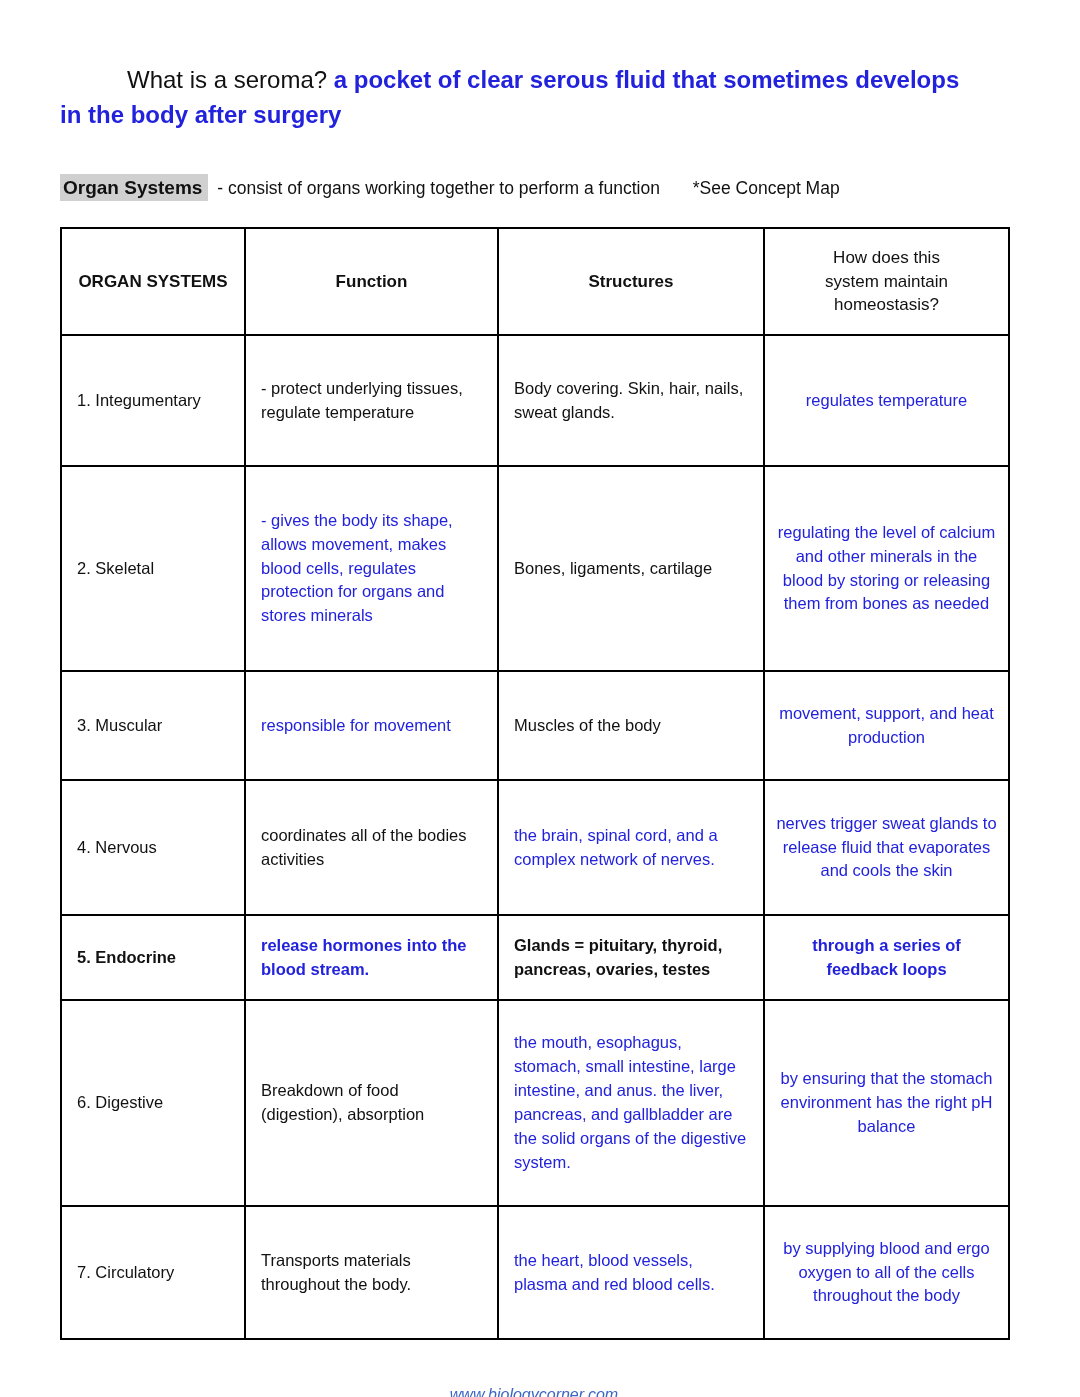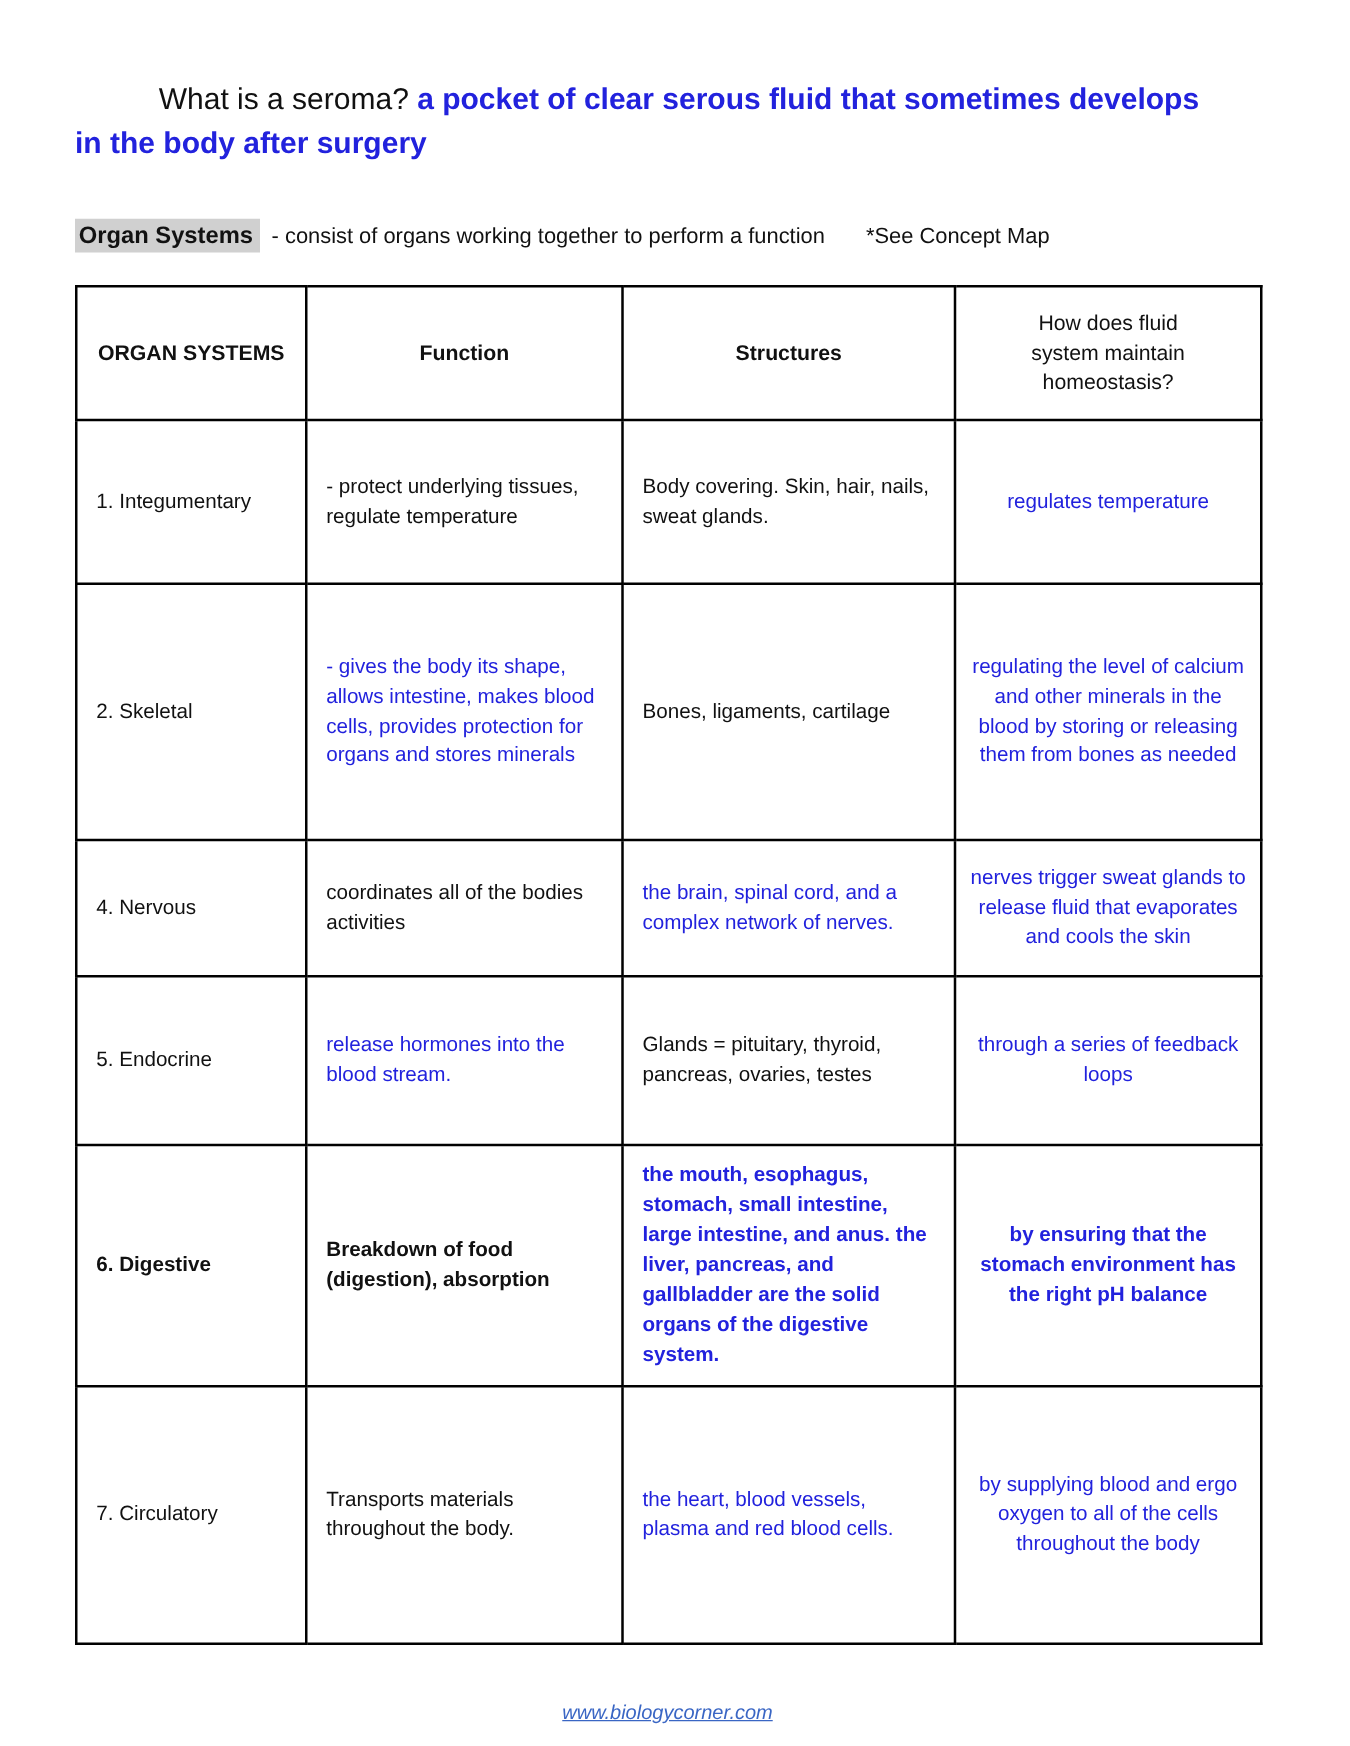--- a/index.html
+++ b/index.html
@@ -121,36 +121,42 @@
       <th>
         <div class="hdr-constrain">ORGAN SYSTEMS</div>
       </th>
       <th>
         <div>Function</div>
       </th>
       <th>
         <div>Structures</div>
       </th>
       <th class="th-normal">
-        <div class="hdr-constrain-sm">How does fluid system maintain homeostasis?</div>
+        <div class="hdr-constrain-sm">How does this system maintain homeostasis?</div>
       </th>
     </tr>
   </thead>
   <tbody>
       <tr>
         <td class="cell-system">1. Integumentary</td>
         <td class="cell-function">- protect underlying tissues, regulate temperature</td>
         <td class="cell-structures">Body covering. Skin, hair, nails, sweat glands.</td>
         <td class="cell-homeostasis ink-blue">regulates temperature</td>
       </tr>
       <tr>
         <td class="cell-system">2. Skeletal</td>
-        <td class="cell-function ink-blue">- gives the body its shape, allows intestine, makes blood cells, provides protection for organs and stores minerals</td>
+        <td class="cell-function ink-blue">- gives the body its shape, allows movement, makes blood cells, regulates protection for organs and stores minerals</td>
         <td class="cell-structures">Bones, ligaments, cartilage</td>
         <td class="cell-homeostasis ink-blue">regulating the level of calcium and other minerals in the blood by storing or releasing them from bones as needed</td>
+      </tr>
+      <tr>
+        <td class="cell-system">3. Muscular</td>
+        <td class="cell-function ink-blue">responsible for movement</td>
+        <td class="cell-structures">Muscles of the body</td>
+        <td class="cell-homeostasis ink-blue">movement, support, and heat production</td>
       </tr>
       <tr>
         <td class="cell-system">4. Nervous</td>
         <td class="cell-function">coordinates all of the bodies activities</td>
         <td class="cell-structures ink-blue">the brain, spinal cord, and a complex network of nerves.</td>
         <td class="cell-homeostasis ink-blue">nerves trigger sweat glands to release fluid that evaporates and cools the skin</td>
       </tr>
       <tr>
         <td class="cell-system">5. Endocrine</td>
         <td class="cell-function ink-blue">release hormones into the blood stream.</td>

